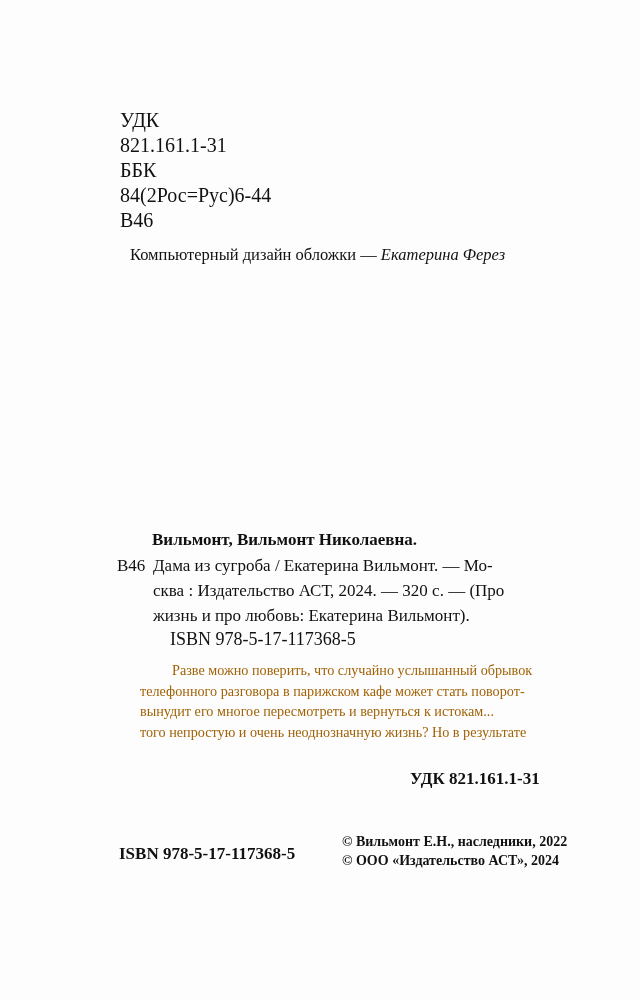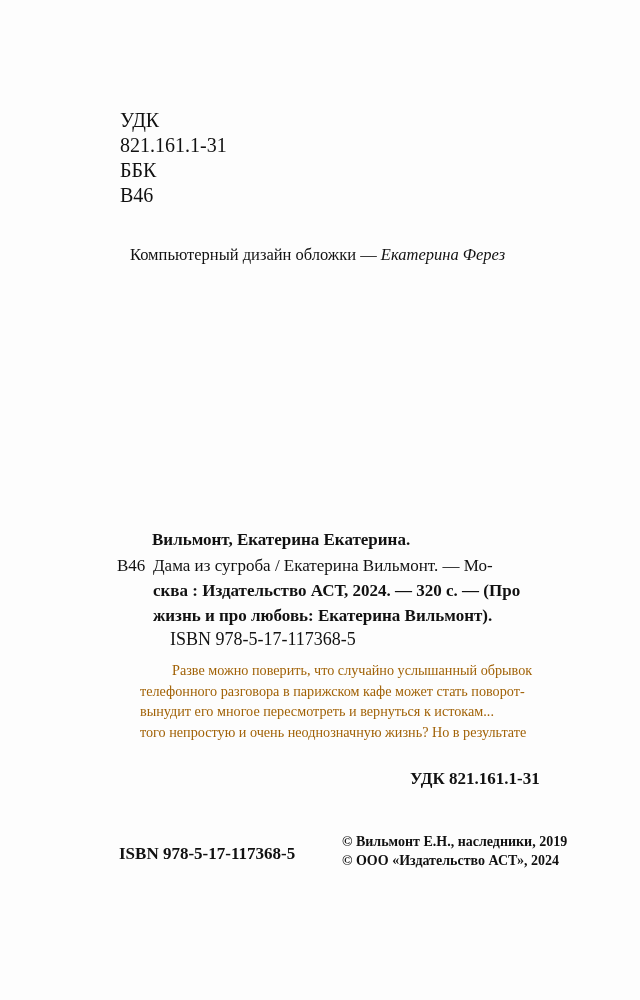--- a/index.html
+++ b/index.html
@@ -23,21 +23,21 @@
     .top-class .code-label { width: 49px; display: inline-block; }
 
     .cover-design { left: 130px; top: 245px; font-size: 16.5px; }
     .cover-design .name { font-style: italic; }
 
     
     .author { left: 152px; top: 530px; font-size: 17px; font-weight: bold; }
     .record { left: 117px; top: 553px; font-size: 17px; line-height: 25px; width: 470px; white-space: normal; }
     .record .row { display: flex; }
     .record .sig { width: 36px; flex: 0 0 36px; }
-    .record .indent { padding-left: 36px; font-weight: bold; }
+    .record .indent { padding-left: 36px; }
     .record .line { white-space: nowrap; }
     .isbn-inline { left: 170px; top: 629px; font-size: 18px; }
 
     .annotation {
       left: 140px; top: 660px; width: 426px;
       font-size: 14.2px; line-height: 20.5px;
       white-space: normal; color: #a16207;
     }
     .annotation .line { white-space: nowrap; display: block; }
     .annotation .first { padding-left: 32px; }
@@ -49,32 +49,33 @@
 </head>
 <body>
 
 <div class="abs top-class">
   <div class="row">
     <span class="code-label">УДК</span>
     <span>821.161.1-31</span>
   </div>
   <div class="row">
     <span class="code-label">ББК</span>
+    <span>84(2Рос=Рус)6-44</span>
   </div>
   <div class="row">
     <span class="code-label"></span>
     <span>В46</span>
   </div>
 </div>
 
 <div class="abs cover-design">
   <span>Компьютерный дизайн обложки — </span><span class="name">Екатерина Ферез</span>
 </div>
 
-<div class="abs author">Вильмонт, Екатерина Екатерина.</div>
+<div class="abs author">Вильмонт, Вильмонт Николаевна.</div>
 
 <div class="abs record">
   <div class="row">
     <span class="sig">В46</span>
     <span class="line">Дама из сугроба / Екатерина Вильмонт. — Мо-</span>
   </div>
   <div class="indent line">сква :  Издательство АСТ, 2024. — 320 с. — (Про</div>
   <div class="indent line">жизнь и про любовь: Екатерина Вильмонт).</div>
 </div>
 
@@ -87,15 +88,15 @@
   <span class="line">того непростую и очень неоднозначную жизнь? Но в результате</span>
 </div>
 
 <div class="abs bottom-class">
   <div>УДК 821.161.1-31</div>
 </div>
 
 <div class="abs isbn-bottom">ISBN 978-5-17-117368-5</div>
 
 <div class="abs copyright">
-  <div>© Вильмонт Е.Н., наследники, 2019</div>
+  <div>© Вильмонт Е.Н., наследники, 2022</div>
   <div>© ООО «Издательство АСТ», 2024</div>
 </div>
 
 </body></html>

